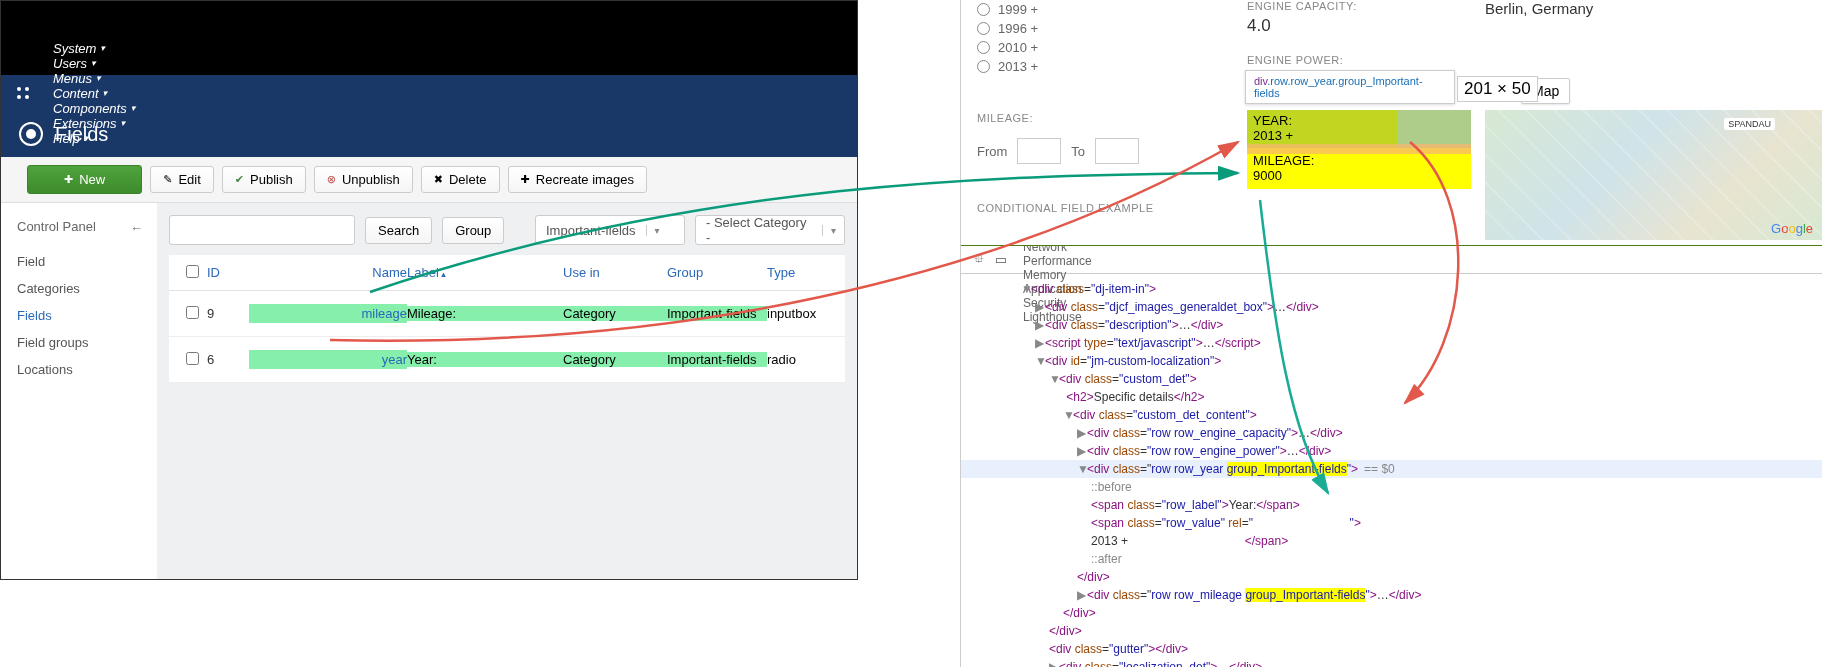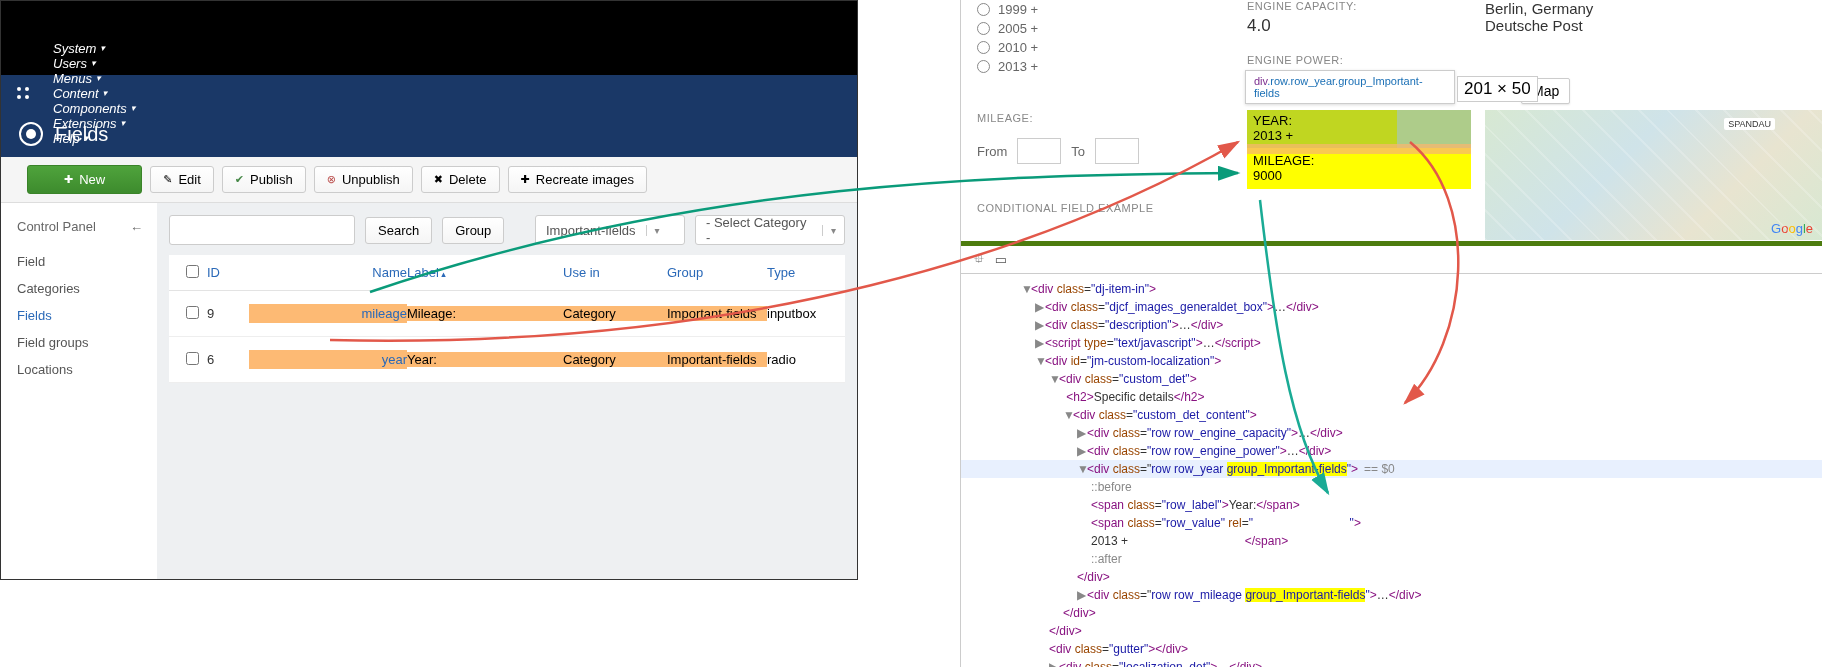--- a/index.html
+++ b/index.html
@@ -37,26 +37,26 @@
 .col-check { width: 30px; text-align: center; }
 .col-id { width: 42px; }
 .col-name { width: 158px; text-align: right; }
 .col-label { width: 156px; }
 .col-usein { width: 104px; }
 .col-group { width: 100px; }
 .col-type { width: 70px; }
 .trow { display: flex; align-items: center; height: 46px; font-size: 13px; padding: 0 8px; border-bottom: 1px solid #eee; }
 .trow .col-id { color: #333; }
 .trow .name-link { color: #2a69b8; cursor: pointer; }
-.hl-yellow { background: #fdba74; }
+.hl-yellow { background: #86efac; }
 .hl-span { display: inline-block; padding: 2px 0; }
 
 
 .right-panel { position: absolute; left: 960px; top: 0; width: 862px; height: 667px; border-left: 1px solid #ccc; }
-.preview-area { height: 246px; border-bottom: 5px solid #4d7c0f; position: relative; background: #fff; overflow: hidden; }
+.preview-area { height: 246px; border-bottom: 1px solid #4d7c0f; position: relative; background: #fff; overflow: hidden; }
 .filter-col-left { position: absolute; left: 16px; top: 0; width: 250px; font-size: 13px; color: #666; }
 .radio-list .radio-row { display: flex; align-items: center; gap: 8px; padding: 2px 0; }
 .radio-circle { width: 13px; height: 13px; border: 1px solid #888; border-radius: 50%; }
 .mileage-label { margin-top: 36px; font-size: 11px; color: #888; letter-spacing: 0.5px; }
 .range-row { display: flex; gap: 10px; margin-top: 14px; align-items: center; }
 .range-row input { width: 44px; height: 26px; border: 1px solid #ccc; padding: 0 6px; font-size: 13px; }
 .cond-label { margin-top: 38px; font-size: 11px; color: #888; letter-spacing: 0.5px; }
 .detail-col { position: absolute; left: 286px; top: 0; width: 224px; font-size: 13px; }
 .detail-block .dl-label { font-size: 11px; color: #888; letter-spacing: 0.5px; }
 .detail-block .dl-value { font-size: 17px; color: #333; margin-top: 4px; margin-bottom: 18px; }
@@ -226,21 +226,21 @@
 <div class="right-panel">
   <div class="preview-area">
     <div class="filter-col-left">
       <div class="radio-list" id="radio-list">
           <div class="radio-row">
             <span class="radio-circle"></span>
             <span>1999 +</span>
           </div>
           <div class="radio-row">
             <span class="radio-circle"></span>
-            <span>2005 +</span>
+            <span>1996 +</span>
           </div>
           <div class="radio-row">
             <span class="radio-circle"></span>
             <span>2010 +</span>
           </div>
           <div class="radio-row">
             <span class="radio-circle"></span>
             <span>2013 +</span>
           </div>
         </div>
@@ -276,34 +276,44 @@
     </div>
 
     <div class="tooltip-box">
       <span class="tp1">div</span><span class="tp2">.row.row_year.group_Important-fields</span>
     </div>
     <div class="tooltip-dim">201 × 50</div>
 
     <div class="right-col">
       <div class="addr-lines">
         <div>Berlin, Germany</div>
-        <div>Deutsche Post</div>
       </div>
       <button class="map-btn"><span>Map</span></button>
       <div class="map-placeholder">
         <div style="position:absolute;right:48px;top:8px;background:#fff;border-radius:2px;padding:1px 4px;font-size:9px;color:#333">SPANDAU</div>
         <div class="map-google"><span class="g1">G</span><span class="g2">o</span><span class="g3">o</span><span class="g4">g</span><span class="g5">l</span><span class="g6">e</span></div>
       </div>
     </div>
   </div>
 
   <div class="devtools">
     <div class="devtools-tabs">
       <span class="dt-ico">⯐</span>
       <span class="dt-ico">▭</span>
+      <span id="dt-tabs">
+          <span class="dt-tab active">Elements</span>
+          <span class="dt-tab">Console</span>
+          <span class="dt-tab">Sources</span>
+          <span class="dt-tab">Network</span>
+          <span class="dt-tab">Performance</span>
+          <span class="dt-tab">Memory</span>
+          <span class="dt-tab">Application</span>
+          <span class="dt-tab">Security</span>
+          <span class="dt-tab">Lighthouse</span>
+        </span>
     </div>
     <div class="devtools-body">
 <div class="dom-line pad1"><span class="tri">▼</span><span class="tag-angle">&lt;</span><span class="tag-name">div</span> <span class="attr-name">class</span>=<span class="attr-val">"dj-item-in"</span><span class="tag-angle">&gt;</span></div>
 <div class="dom-line pad2"><span class="tri">▶</span><span class="tag-angle">&lt;</span><span class="tag-name">div</span> <span class="attr-name">class</span>=<span class="attr-val">"djcf_images_generaldet_box"</span><span class="tag-angle">&gt;</span><span class="txt">…</span><span class="tag-angle">&lt;/</span><span class="tag-name">div</span><span class="tag-angle">&gt;</span></div>
 <div class="dom-line pad2"><span class="tri">▶</span><span class="tag-angle">&lt;</span><span class="tag-name">div</span> <span class="attr-name">class</span>=<span class="attr-val">"description"</span><span class="tag-angle">&gt;</span><span class="txt">…</span><span class="tag-angle">&lt;/</span><span class="tag-name">div</span><span class="tag-angle">&gt;</span></div>
 <div class="dom-line pad2"><span class="tri">▶</span><span class="tag-angle">&lt;</span><span class="tag-name">script</span> <span class="attr-name">type</span>=<span class="attr-val">"text/javascript"</span><span class="tag-angle">&gt;</span><span class="txt">…</span><span class="tag-angle">&lt;/</span><span class="tag-name">script</span><span class="tag-angle">&gt;</span></div>
 <div class="dom-line pad2"><span class="tri">▼</span><span class="tag-angle">&lt;</span><span class="tag-name">div</span> <span class="attr-name">id</span>=<span class="attr-val">"jm-custom-localization"</span><span class="tag-angle">&gt;</span></div>
 <div class="dom-line pad3"><span class="tri">▼</span><span class="tag-angle">&lt;</span><span class="tag-name">div</span> <span class="attr-name">class</span>=<span class="attr-val">"custom_det"</span><span class="tag-angle">&gt;</span></div>
 <div class="dom-line pad4"> <span class="tag-angle">&lt;</span><span class="tag-name">h2</span><span class="tag-angle">&gt;</span><span class="txt">Specific details</span><span class="tag-angle">&lt;/</span><span class="tag-name">h2</span><span class="tag-angle">&gt;</span></div>
 <div class="dom-line pad4"><span class="tri">▼</span><span class="tag-angle">&lt;</span><span class="tag-name">div</span> <span class="attr-name">class</span>=<span class="attr-val">"custom_det_content"</span><span class="tag-angle">&gt;</span></div>

